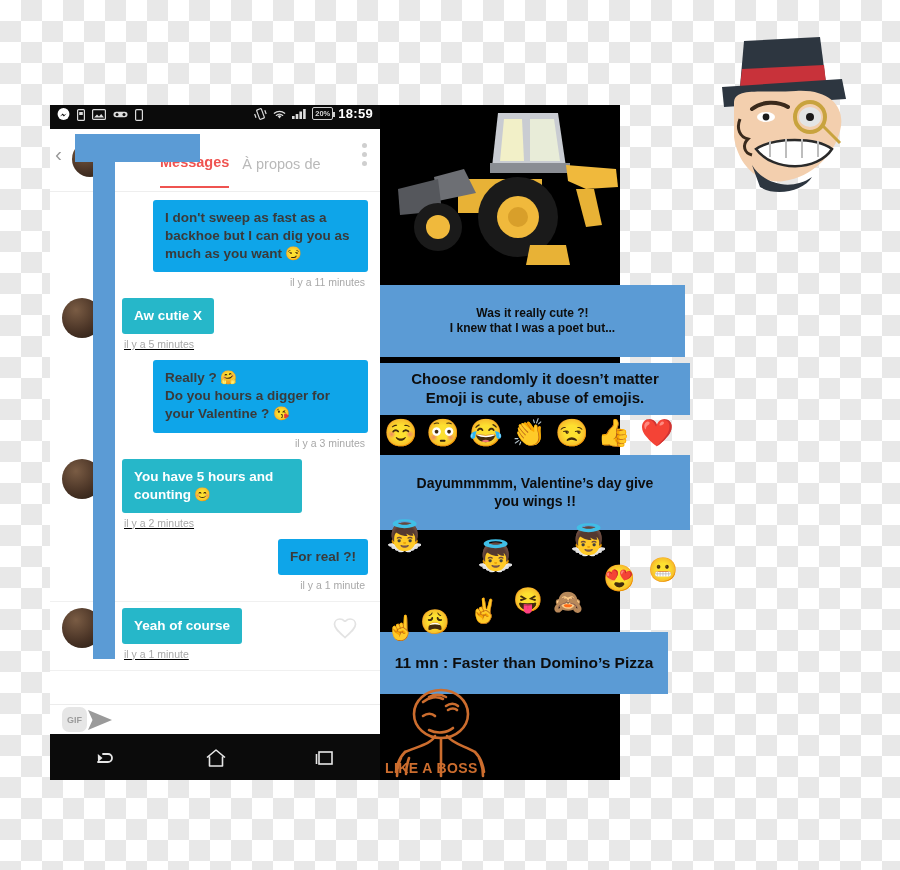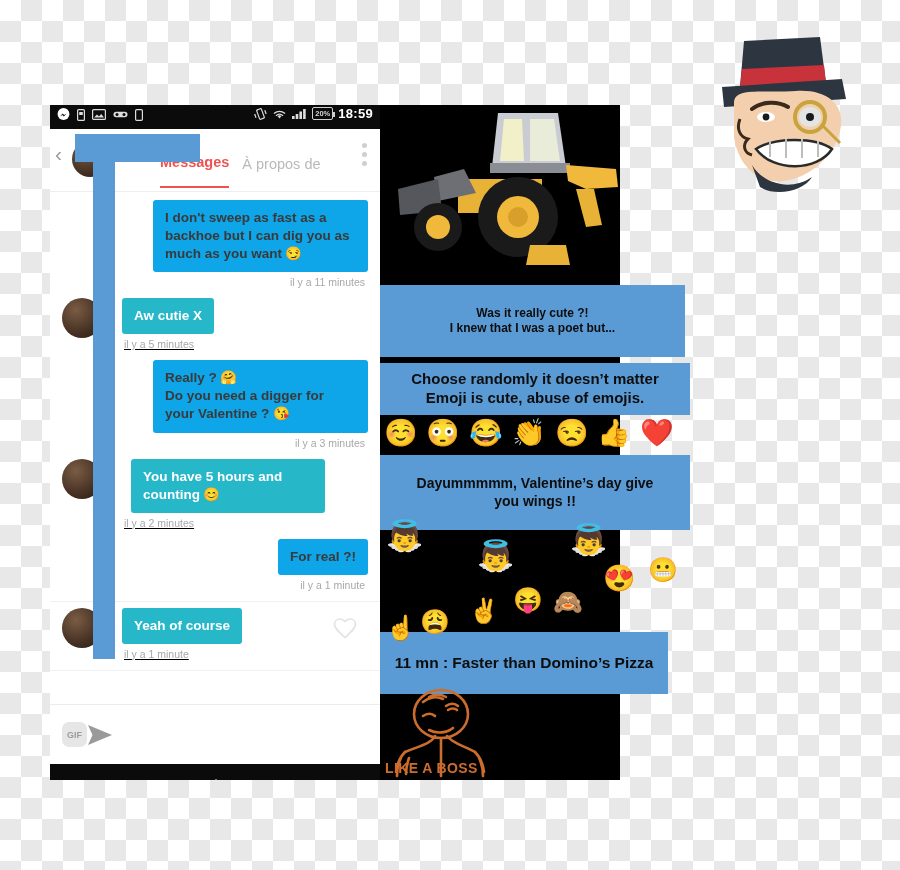--- a/index.html
+++ b/index.html
@@ -69,21 +69,21 @@
   .rowin .stamp{text-align:right;padding-right:3px;}
   .rowout .stamp{text-align:left;padding-left:2px;}
   .msg-avatar{
     position:absolute;left:12px;width:40px;height:40px;border-radius:50%;
     background:radial-gradient(circle at 35% 30%,#7a5c44 0%,#4a3426 55%,#241a12 100%);
   }
   .sep{border-top:1px solid #f0f0f0;margin:0 0 6px;}
   .heart{position:absolute;right:22px;}
   
   .composer{
-    height:60px;background:#ffffff;border-top:1px solid #ececec;
+    height:30px;background:#ffffff;border-top:1px solid #ececec;
     display:flex;align-items:center;padding:0 12px;box-sizing:border-box;
   }
   .gifbtn{
     width:25px;height:25px;border-radius:7px;background:#e6e6e6;color:#9c9c9c;
     font-size:9px;font-weight:bold;display:flex;align-items:center;justify-content:center;
   }
   .ph{flex:1;color:#bcbcbc;font-size:14px;}
   .navbar{height:48px;background:#0b0b0b;display:flex;align-items:center;justify-content:space-around;}
   
   .censor{position:absolute;background:#5b9bd5;}
@@ -206,27 +206,27 @@
     </div>
 
     <div class="row rowout">
       <div class="msg-avatar" style="top:0;"></div>
       <div class="bubble out">Aw cutie X</div>
       <div class="stamp">il y a 5 minutes</div>
     </div>
 
     <div class="row rowin">
       <div class="bubble in" style="text-align:left;white-space:pre-line;">Really ? 🤗
-Do you need a digger for your Valentine ? 😘</div>
+Do you hours a digger for your Valentine ? 😘</div>
       <div class="stamp">il y a 3 minutes</div>
     </div>
 
     <div class="row rowout">
       <div class="msg-avatar" style="top:0;"></div>
-      <div class="bubble out" style="width:194px;margin-left:9px;">You have 5 hours and counting 😊</div>
+      <div class="bubble out" style="width:180px;">You have 5 hours and counting 😊</div>
       <div class="stamp">il y a 2 minutes</div>
     </div>
 
     <div class="row rowin">
       <div class="bubble in" style="text-align:left;">For real ?!</div>
       <div class="stamp">il y a 1 minute</div>
     </div>
 
     <div class="sep"></div>
 

